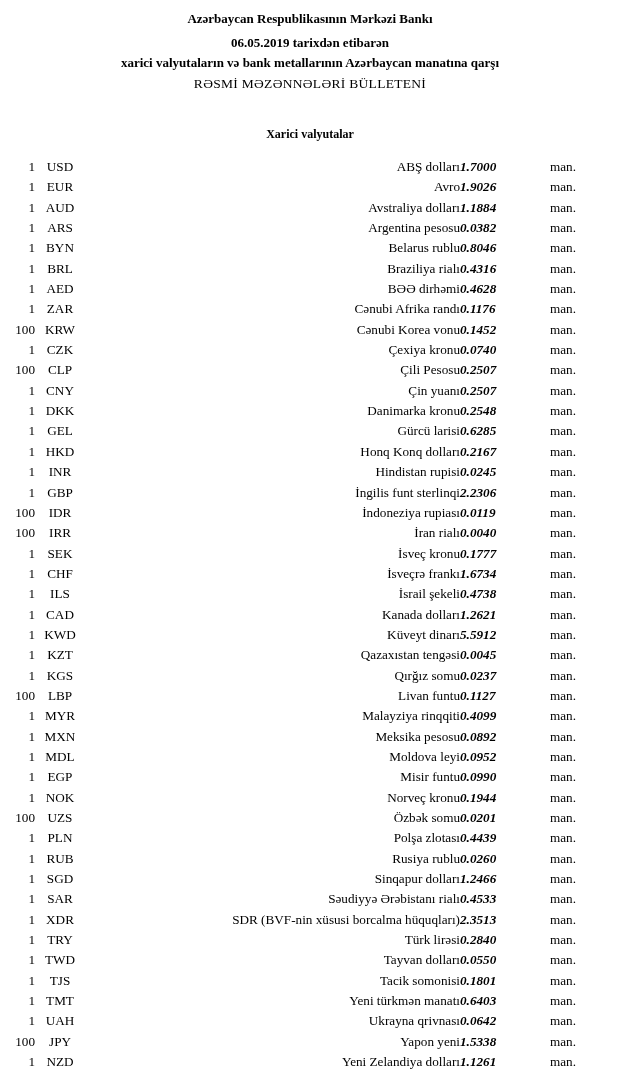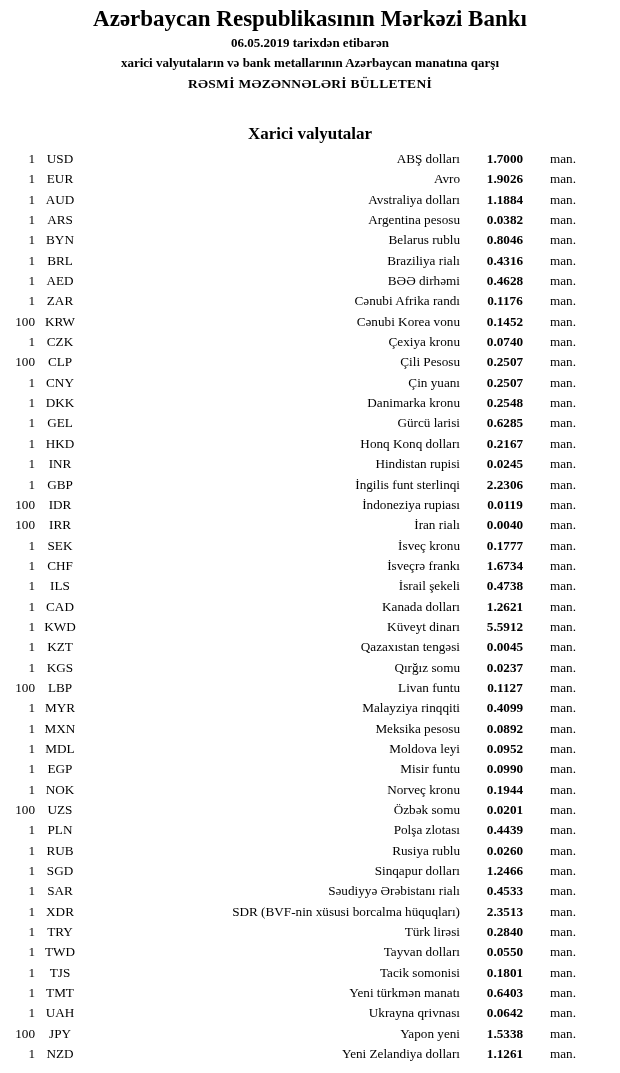--- a/index.html
+++ b/index.html
@@ -11,43 +11,43 @@
   }
   .page {
     width: 620px;
     height: 1073px;
     margin: 0 auto;
     background: #ffffff;
     overflow: hidden;
     padding-top: 8px;
   }
   .bank-title {
-    font-size: 23px;
+    font-size: 13px;
     font-weight: bold;
     text-align: center;
     line-height: 22px;
   }
   .sub-line {
     font-size: 13px;
     font-weight: bold;
     text-align: center;
     line-height: 20px;
   }
   .sub-line.first { margin-top: 3px; }
   .bulletin-title {
     font-size: 13.5px;
-    font-weight: bold;
+    font-weight: normal;
     text-align: center;
     line-height: 22px;
     letter-spacing: 0.3px;
   }
   .section-title {
     margin-top: 28px;
-    margin-bottom: 4px;
-    font-size: 17px;
+    margin-bottom: 12px;
+    font-size: 12px;
     font-weight: bold;
     text-align: center;
     line-height: 22px;
   }
   .rows { width: 100%; }
   .row {
     display: flex;
     align-items: baseline;
     height: 20.35px;
     font-size: 13.2px;
@@ -68,22 +68,23 @@
   .name {
     flex: 1 1 auto;
     padding-left: 5px;
     text-align: right;
     white-space: nowrap;
     overflow: hidden;
   }
   .rate {
     flex: 0 0 auto;
     width: 90px;
-    text-align: center;
+    text-align: left;
     font-weight: bold;
+    font-style: italic;
   }
   .unit {
     flex: 0 0 auto;
     width: 42px;
     text-align: left;
   }
 </style>
 </head>
 <body>
 

